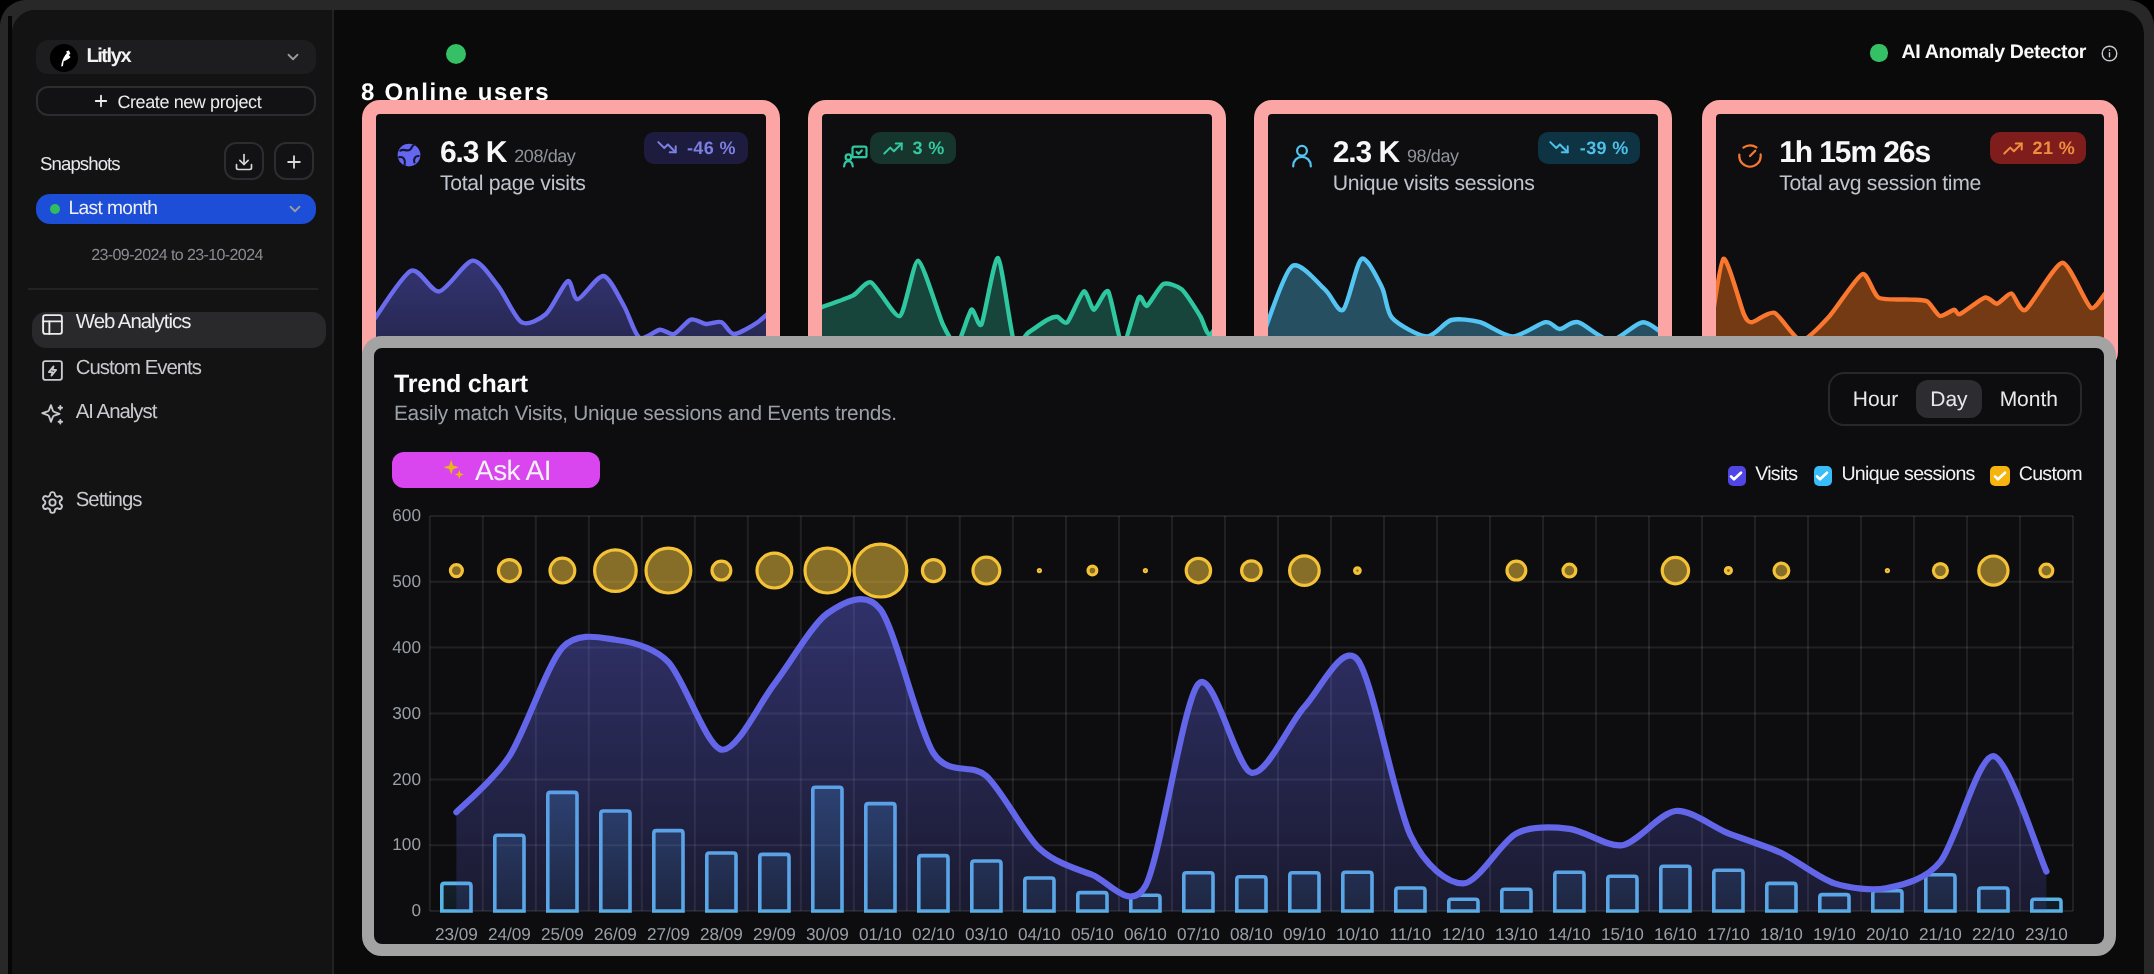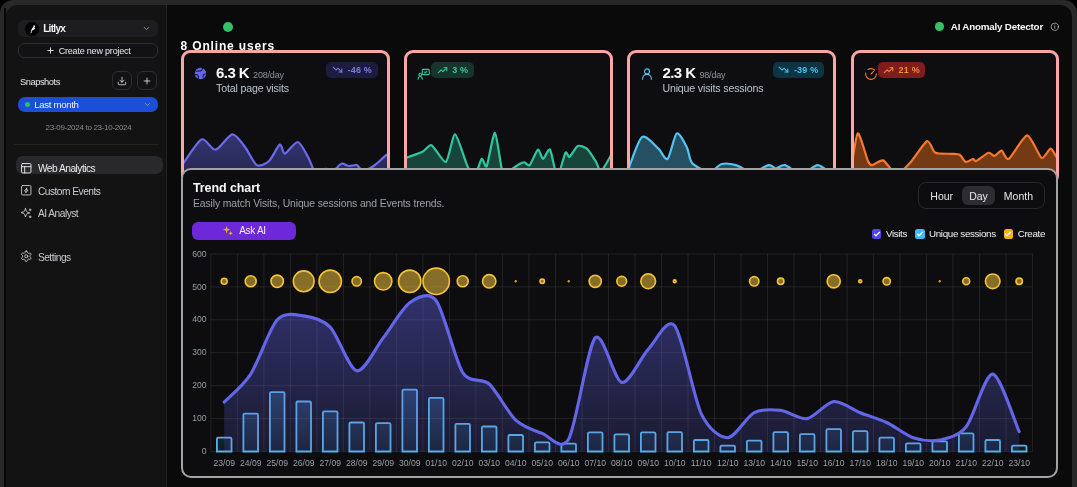--- a/index.html
+++ b/index.html
@@ -19,51 +19,51 @@
 .sbtn { position:absolute; top:66.5px; width:20px; height:19px; border:1px solid #2d2d31;
   border-radius:6px; display:flex; align-items:center; justify-content:center; background:#121214; }
 .selbtn { position:absolute; left:12.7px; top:92.8px; width:140px; height:15px;
   background:#1d4ed8; border-radius:7px; display:flex; align-items:center; padding:0 6.5px; gap:4.5px; }
 .gdot { width:5px; height:5px; border-radius:50%; background:#2ebd5f; }
 .selbtn .t { color:#f0f0f3; font-size:9.6px; letter-spacing:-0.3px; flex:1; }
 .daterange { position:absolute; left:0; top:118.5px; width:161px; text-align:center;
   color:#8b8b92; font-size:8px; letter-spacing:-0.3px; padding-left:5px; }
 .sdiv { position:absolute; left:8px; top:139.5px; width:145px; height:1px; background:#232327; }
 .nav { position:absolute; left:10.9px; width:146.6px; height:18px; border-radius:7px;
-  display:flex; align-items:flex-end; padding:0 3.5px; gap:5.5px; font-size:10.2px; letter-spacing:-0.5px; }
+  display:flex; align-items:flex-start; padding:0 3.5px; gap:5.5px; font-size:10.2px; letter-spacing:-0.5px; }
 .nav.sel { background:#29292c; }
 .nicon { flex:0 0 auto; }
 .online { position:absolute; left:175px; top:17px; display:flex; align-items:center; gap:7px;
   color:#fff; font-size:12px; letter-spacing:0.85px; font-weight:bold;flex-direction:column; }
 .odot { width:10px; height:10px; border-radius:50%; background:#35c065; }
 .anomaly { position:absolute; right:12px; top:16.5px; display:flex; align-items:center; gap:7px;
   color:#fafafa; font-size:9.8px; letter-spacing:-0.2px; font-weight:bold; }
 .adot { width:8.5px; height:8.5px; border-radius:50%; background:#35c065; }
 .card { position:absolute; top:45.5px; width:208.5px; height:135px; background:#0e0e10;
-  border:3px solid #fca5a5; border-radius:9px; overflow:hidden; }
+  border:7px solid #fca5a5; border-radius:9px; overflow:hidden; }
 .chead { position:absolute; left:10px; top:10.5px; right:9px; display:flex; align-items:flex-start; }
 .cicon { margin-top:3px; width:14px; display:flex; }
 .cbody { margin-left:8px; flex:1; }
 .cnum { color:#f7f7f9; font-size:15px; font-weight:bold; letter-spacing:-0.55px; }
 .per { color:#8f939c; font-size:9px; font-weight:normal; margin-left:4px; letter-spacing:-0.2px; }
 .clabel { color:#bfc4cd; font-size:10.6px; letter-spacing:-0.15px; margin-top:1.5px; }
 .badge { display:flex; align-items:center; gap:4.5px; height:16px; padding:0 5.5px; margin-top:-1.5px;
   border-radius:5px; font-size:9px; font-weight:bold; letter-spacing:0.2px; }
 .mini { position:absolute; left:-1px; bottom:-1px; }
 .trend { position:absolute; left:175.5px; top:163.5px; width:877px; height:310px;
-  background:#0d0d0f; border:2px solid #a3a3a3; border-radius:10px; }
+  background:#0d0d0f; border:6px solid #a3a3a3; border-radius:10px; }
 .ttitle { position:absolute; left:10px; top:11px; color:#fafafa; font-size:12.5px; letter-spacing:-0.1px; font-weight:bold; }
 .tsub { position:absolute; left:10px; top:28px; color:#9ba0a8; font-size:10.4px; letter-spacing:-0.12px; }
 .seg { position:absolute; right:11px; top:12px; height:27px; border:1px solid #28282c;
   border-radius:8px; display:flex; align-items:center; padding:0 4px; gap:2px; }
 .seg span { color:#e8e8ec; font-size:10.5px; padding:3.5px 7px; border-radius:6px; }
 .seg .on { background:#2d2d31; }
-.askai { position:absolute; left:9px; top:52px; width:104px; height:17.5px; background:#6d28d9;
+.askai { position:absolute; left:9px; top:52px; width:104px; height:17.5px; background:#d946ef;
   border-radius:6px; display:flex; align-items:center; justify-content:center; gap:6px;
-  color:#f2f2f4; font-size:10px; letter-spacing:-0.3px; }
+  color:#f2f2f4; font-size:14px; letter-spacing:-0.3px; }
 .legend { position:absolute; right:11px; top:57.5px; display:flex; align-items:center; gap:8px;
   color:#f2f2f4; font-size:9.8px; letter-spacing:-0.35px; }
 .leg { display:flex; align-items:flex-end; gap:4.5px; }
 .cb { width:9.5px; height:9.5px; border-radius:2.5px; display:flex; align-items:center; justify-content:center; }
 .trendsvg { position:absolute; left:2px; top:78px; }
 </style></head><body>
 <div class="frame"></div>
 <div style="position:absolute;left:3.5px;top:8px;width:2px;height:479px;background:#060607"></div>
 <div class="app">
   <div class="side">
@@ -232,20 +232,24 @@
       </svg>
 </div>
   <div class="card" style="left:845.1px">
   <div class="chead">
     <span class="cicon">
           <svg class="" width="14" height="14" viewBox="0 0 24 24" fill="none" stroke="#f9772e" stroke-width="1.9" stroke-linecap="round" stroke-linejoin="round">
             <circle cx="12" cy="12" r="9.2" stroke-dasharray="30 7 12 7"></circle>
             <path d="M12 12l4.5-4.5"></path>
           </svg>
         </span>
+    <div class="cbody">
+          <div class="cnum">1h 15m 26s</div>
+          <div class="clabel">Total avg session time</div>
+        </div>
     <span class="badge" style="background:#7f1d1d;color:#f08c3e">
           <svg width="11" height="11" viewBox="0 0 24 24" fill="none" stroke="#f08c3e" stroke-width="2.2" stroke-linecap="round" stroke-linejoin="round">
             <path d="M2.5 17L9 10.5l4 4L21.5 6"></path>
             <path d="M15 6h6.5v6.5"></path>
           </svg>
           <span>21 %</span>
         </span>
   </div>
   <svg class="mini" width="208" height="66" viewBox="0 0 208 66">
         <path d="M-2.5 57.2 C-1.7 52.8 2.8 17.8 4.7 16.4 C6.6 15.0 13.4 40.6 14.9 44.0 C16.4 47.4 17.3 48.2 19.0 48.1 C20.7 48.0 27.5 42.4 30.2 43.4 C32.9 44.4 40.5 57.0 43.5 57.2 C46.5 57.4 54.5 48.6 57.8 45.0 C61.1 41.4 71.4 25.1 74.1 24.1 C76.8 23.1 79.6 34.4 82.3 35.8 C85.0 37.2 95.9 36.6 98.6 36.8 C101.3 37.0 105.3 36.9 106.8 37.8 C108.3 38.7 111.5 44.6 112.9 45.0 C114.3 45.4 119.0 42.0 120.1 41.9 C121.2 41.8 121.4 44.7 123.1 44.0 C124.8 43.3 133.4 36.4 135.4 35.8 C137.4 35.2 140.1 39.1 141.5 38.9 C142.9 38.7 147.2 33.4 148.7 33.7 C150.2 34.0 153.0 43.6 155.8 41.9 C158.6 40.2 170.7 18.5 174.2 18.4 C177.7 18.3 186.0 39.5 188.5 40.9 C191.0 42.3 195.9 31.6 197.7 31.7 C199.5 31.8 203.7 41.0 204.8 41.9 C205.9 42.8 207.7 40.2 208.0 40.0 L208 66 L0 66 Z" fill="rgba(249,115,22,0.44)"></path>
@@ -283,21 +287,21 @@
             </svg>
           </span>
           <span>Unique sessions</span>
         </span>
       <span class="leg">
           <span class="cb" style="background:#f5b40e">
             <svg width="8" height="8" viewBox="0 0 24 24" fill="none" stroke="#fff" stroke-width="4" stroke-linecap="round" stroke-linejoin="round">
               <path d="M4.5 12.5l4.5 4.5L19.5 7"></path>
             </svg>
           </span>
-          <span>Create</span>
+          <span>Custom</span>
         </span>
     </div>
     <svg class="trendsvg" width="860" height="228" viewBox="0 0 860 228">
 <defs>
 <linearGradient id="areag" x1="0" y1="6.0" x2="0" y2="203.5" gradientUnits="userSpaceOnUse">
 <stop offset="0" stop-color="rgba(100,102,238,0.48)"></stop>
             <stop offset="1" stop-color="rgba(100,102,238,0.15)"></stop>
 </linearGradient>
 <linearGradient id="barg" x1="0" y1="137.7" x2="0" y2="203.5" gradientUnits="userSpaceOnUse">
 <stop offset="0" stop-color="rgba(56,145,205,0.32)"></stop>

